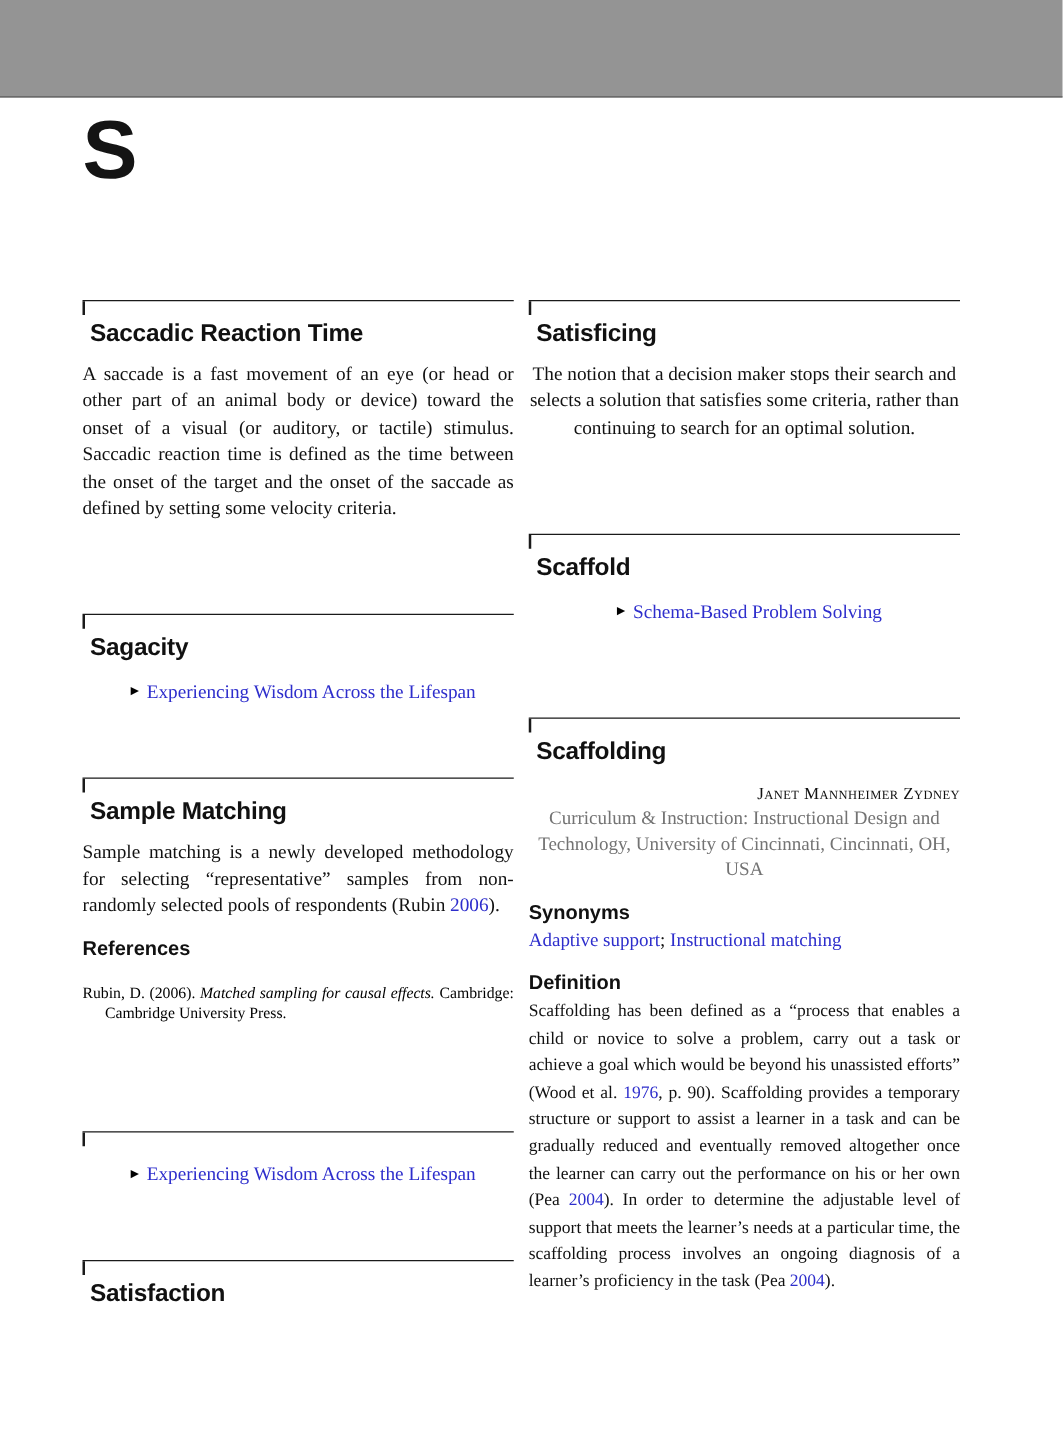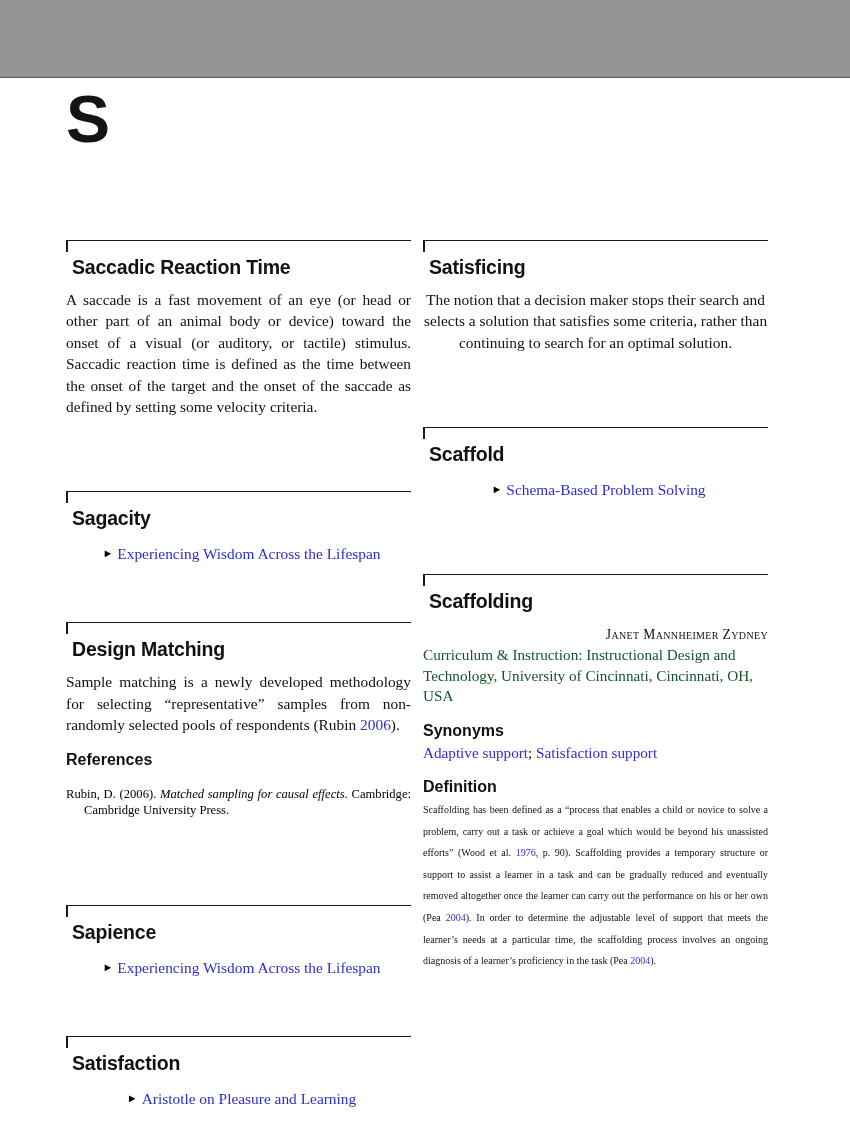--- a/index.html
+++ b/index.html
@@ -144,32 +144,33 @@
     font-variant: small-caps;
     letter-spacing: 0.35px;
     margin-top: 11px;
     color: #111;
     text-align: right;
   }
   .affiliation {
     font-size: 15.2px;
     line-height: 20.6px;
     margin-top: 1px;
-    color: #14532d;
+    color: #737373;
+    text-align: center;
   }
   .synonyms-line {
     font-size: 15.2px;
     line-height: 20px;
     color: #2e2ecc;
     margin-top: 1px;
   }
   .synonyms-line .sep { color: #111; }
 
   .def-text {
-    font-size: 10px;
+    font-size: 14px;
     line-height: 21.6px;
     text-align: justify;
     margin-top: 1px;
     color: #111;
     hyphens: auto;
   }
   .gap-lg { height: 58px; }
   .gap-xl { height: 74px; }
 </style>
 </head>
@@ -198,44 +199,40 @@
         <h2 class="entry-title">Sagacity</h2>
         <div class="see-also">
           <span class="tri">►</span><span class="xref">Experiencing Wisdom Across the Lifespan</span>
         </div>
       </div>
 
       <div class="gap-lg"></div>
 
       <div class="entry">
         <div class="entry-rule"></div>
-        <h2 class="entry-title">Design Matching</h2>
+        <h2 class="entry-title">Sample Matching</h2>
         <p class="body-text"><span>Sample matching is a newly developed methodology for selecting “representative” samples from non-randomly selected pools of respondents (Rubin </span><span class="xref">2006</span><span>).</span></p>
         <h3 class="sub-head">References</h3>
         <p class="ref-item"><span>Rubin, D. (2006). </span><i>Matched sampling for causal effects.</i><span> Cambridge: Cambridge University Press.</span></p>
       </div>
 
       <div class="gap-xl"></div>
 
       <div class="entry">
         <div class="entry-rule"></div>
-        <h2 class="entry-title">Sapience</h2>
         <div class="see-also">
           <span class="tri">►</span><span class="xref">Experiencing Wisdom Across the Lifespan</span>
         </div>
       </div>
 
       <div class="gap-lg"></div>
 
       <div class="entry">
         <div class="entry-rule"></div>
         <h2 class="entry-title">Satisfaction</h2>
-        <div class="see-also">
-          <span class="tri">►</span><span class="xref">Aristotle on Pleasure and Learning</span>
-        </div>
       </div>
 
     </div>
 
     <div class="column">
 
       <div class="entry">
         <div class="entry-rule"></div>
         <h2 class="entry-title">Satisficing</h2>
         <p class="body-text ragged">The notion that a decision maker stops their search and selects a solution that satisfies some criteria, rather than continuing to search for an optimal solution.</p>
@@ -253,21 +250,21 @@
 
       <div class="gap-xl"></div>
 
       <div class="entry">
         <div class="entry-rule"></div>
         <h2 class="entry-title">Scaffolding</h2>
         <div class="author-name">Janet Mannheimer Zydney</div>
         <div class="affiliation">Curriculum &amp; Instruction: Instructional Design and Technology, University of Cincinnati, Cincinnati, OH, USA</div>
 
         <h3 class="sub-head">Synonyms</h3>
-        <div class="synonyms-line"><span class="xref">Adaptive support</span><span class="sep">; </span><span class="xref">Satisfaction support</span></div>
+        <div class="synonyms-line"><span class="xref">Adaptive support</span><span class="sep">; </span><span class="xref">Instructional matching</span></div>
 
         <h3 class="sub-head">Definition</h3>
         <p class="def-text"><span>Scaffolding has been defined as a “process that enables a child or novice to solve a problem, carry out a task or achieve a goal which would be beyond his unassisted efforts” (Wood et al. </span><span class="xref">1976</span><span>, p. 90). Scaffolding provides a temporary structure or support to assist a learner in a task and can be gradually reduced and eventually removed altogether once the learner can carry out the performance on his or her own (Pea </span><span class="xref">2004</span><span>). In order to determine the adjustable level of support that meets the learner’s needs at a particular time, the scaffolding process involves an ongoing diagnosis of a learner’s proficiency in the task (Pea </span><span class="xref">2004</span><span>).</span></p>
       </div>
 
     </div>
   </div>
 
 </div>
 

